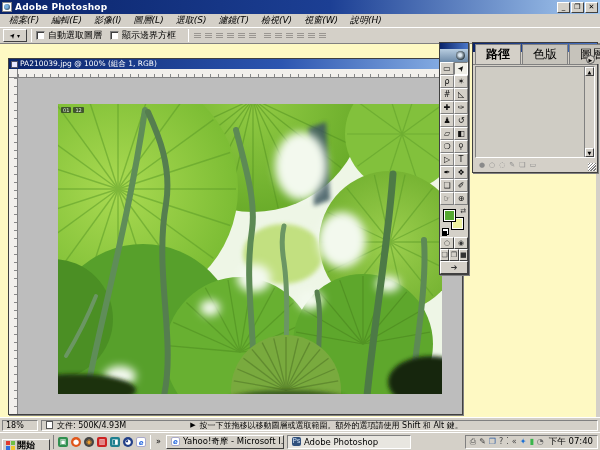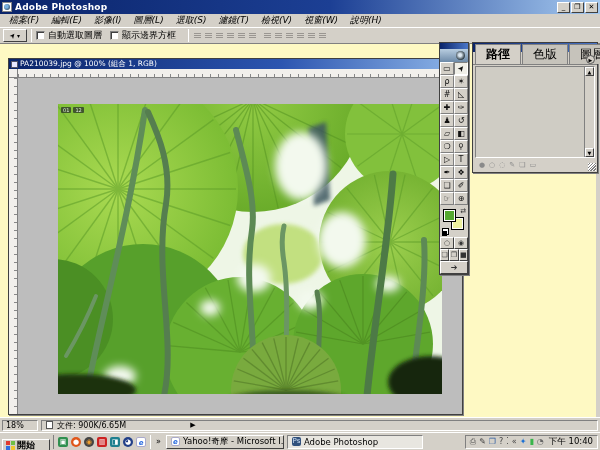--- a/index.html
+++ b/index.html
@@ -116,21 +116,21 @@
   .winflag i { display:block; }
   .winflag .r{background:#e03a2f}.winflag .g{background:#6fbf45}.winflag .b{background:#2f6fe0}.winflag .y{background:#f0c52f}
   #quicklaunch { display:flex; align-items:center; gap:3px; padding:0 4px; border-left:1px solid #808080; border-right:1px solid #fff; height:14px; }
   .ql-ic { width:10px; height:10px; border-radius:2px; font-size:7px; line-height:10px; text-align:center; color:#fff; }
   .ql-1{background:#2f8f4f}.ql-2{background:#e0561a;border-radius:50%}.ql-3{background:#444;border-radius:50%;color:#f0a030}
   .ql-4{background:#cc2222}.ql-5{background:#1f7f8f}.ql-6{background:#223f88;border-radius:50%}
   .ql-7{background:#fff;color:#2f6fe0;font-weight:bold;font-style:italic;border:1px solid #aac;}
   #chevron { font-size:8px; padding:0 2px; }
   .taskbtn { height:14px; display:flex; align-items:center; gap:3px; padding:0 4px; font-size:8.5px; white-space:nowrap; overflow:hidden; }
   #task-yahoo { width:118px; }
-  #task-ps { width:136px; border-top:1px solid #808080; border-left:1px solid #808080; border-right:1px solid #fff; border-bottom:1px solid #fff; background:#e8e6e0; }
+  #task-ps { width:124px; border-top:1px solid #808080; border-left:1px solid #808080; border-right:1px solid #fff; border-bottom:1px solid #fff; background:#e8e6e0; }
   .task-ic { width:9px; height:9px; flex:none; border-radius:2px; font-size:7px; line-height:9px; text-align:center; }
   .ic-ie { background:#fff; color:#2f6fe0; font-weight:bold; font-style:italic; border:1px solid #aac; }
   .ic-ps { background:#30507c; color:#cfe0f4; }
   #systray { margin-left:auto; height:14px; display:flex; align-items:center; gap:3px; padding:0 4px; font-size:8px; }
   .tray-ic { font-size:8px; line-height:10px; color:#444; }
   .tr-display{color:#2a5aa0}.tr-msn{color:#1a6fd4}.tr-green{color:#39b54a}.tr-sync{color:#666}
   #clock { font-size:8.5px; padding-left:2px; white-space:nowrap; }
 </style>
 </head>
 <body>
@@ -469,22 +469,23 @@
         <span>▭</span>
       </div>
       <div id="pal-grip"></div>
     </div>
   </div>
 
   <div id="statusbar">
     <span id="zoom-box" class="sunken">18%</span>
     <span id="status-main" class="sunken">
       <span class="doc-ic"></span>
-      <span>文件: 900K/6.65M</span>
+      <span>文件: 500K/4.93M</span>
       <span style="margin-left:60px;font-size:7px;">▶</span>
+      <span>按一下並拖移以移動圖層或選取範圍。額外的選項請使用 Shift 和 Alt 鍵。</span>
     </span>
   </div>
 
   <div id="taskbar">
     <span id="start-btn" class="raised">
       <span class="winflag">
           <i class="r"></i>
           <i class="g"></i>
           <i class="b"></i>
           <i class="y"></i>
@@ -512,17 +513,17 @@
     <span id="systray" class="sunken">
       <span class="tray-ic">⎙</span>
       <span class="tray-ic">✎</span>
       <span class="tray-ic tr-display">❐</span>
       <span class="tray-ic">?</span>
       <span class="tray-ic">⁚</span>
       <span class="tray-ic">«</span>
       <span class="tray-ic tr-msn">✦</span>
       <span class="tray-ic tr-green">▮</span>
       <span class="tray-ic tr-sync">◔</span>
-      <span id="clock">下午 10:40</span>
+      <span id="clock">下午 07:40</span>
     </span>
   </div>
 
 </div>
 
 </body></html>

